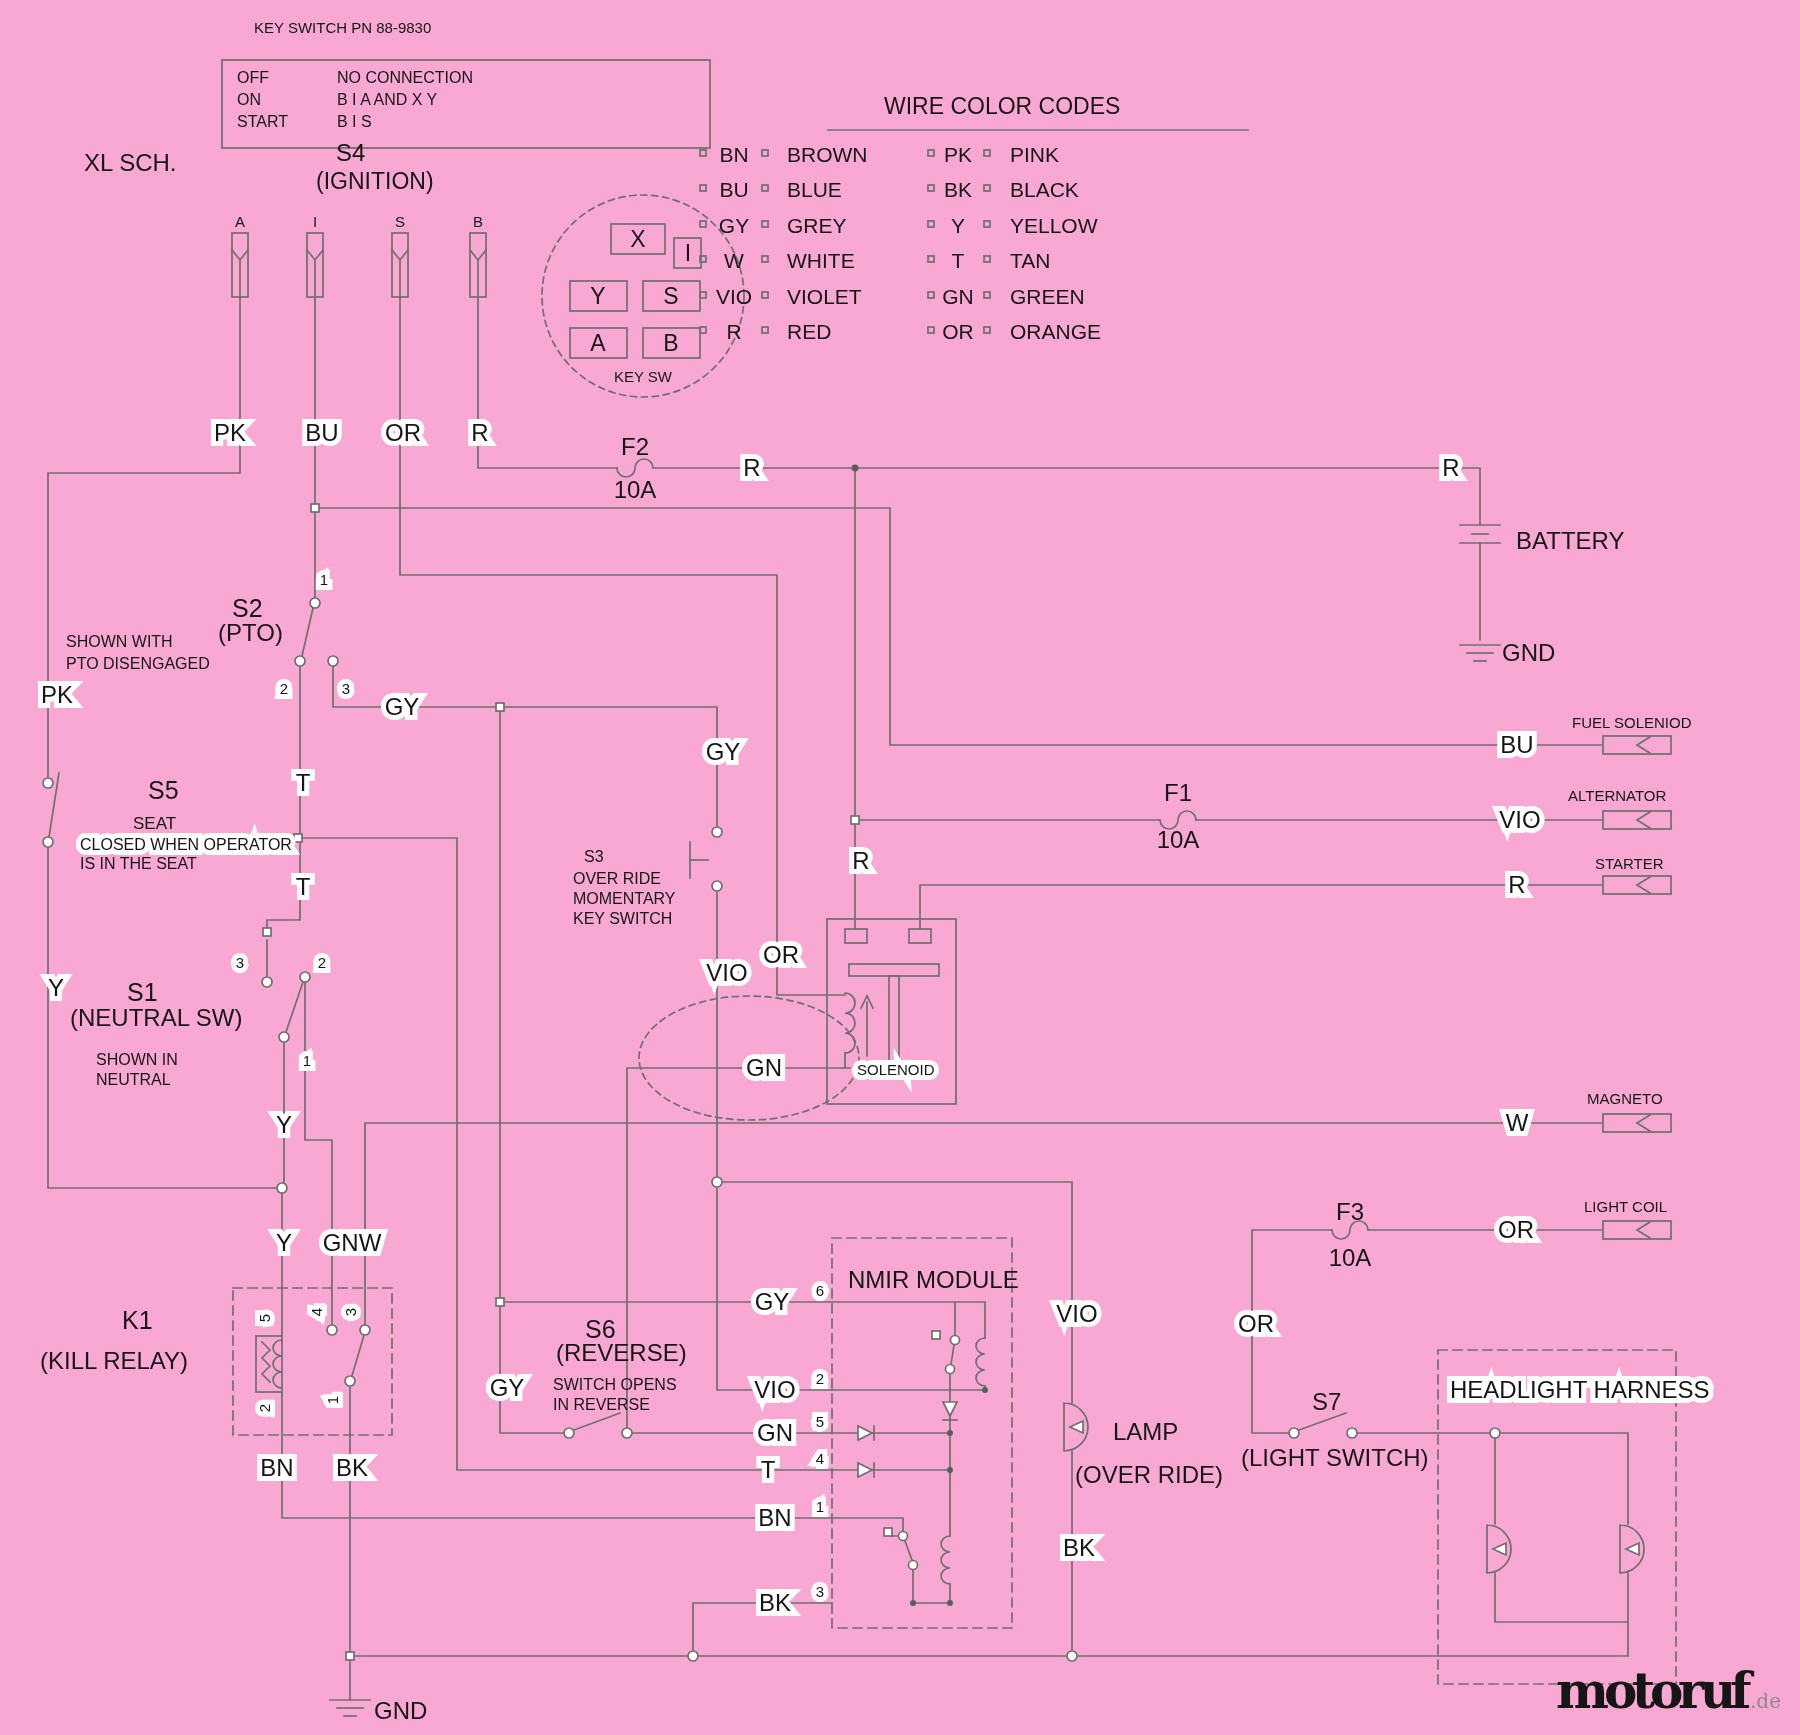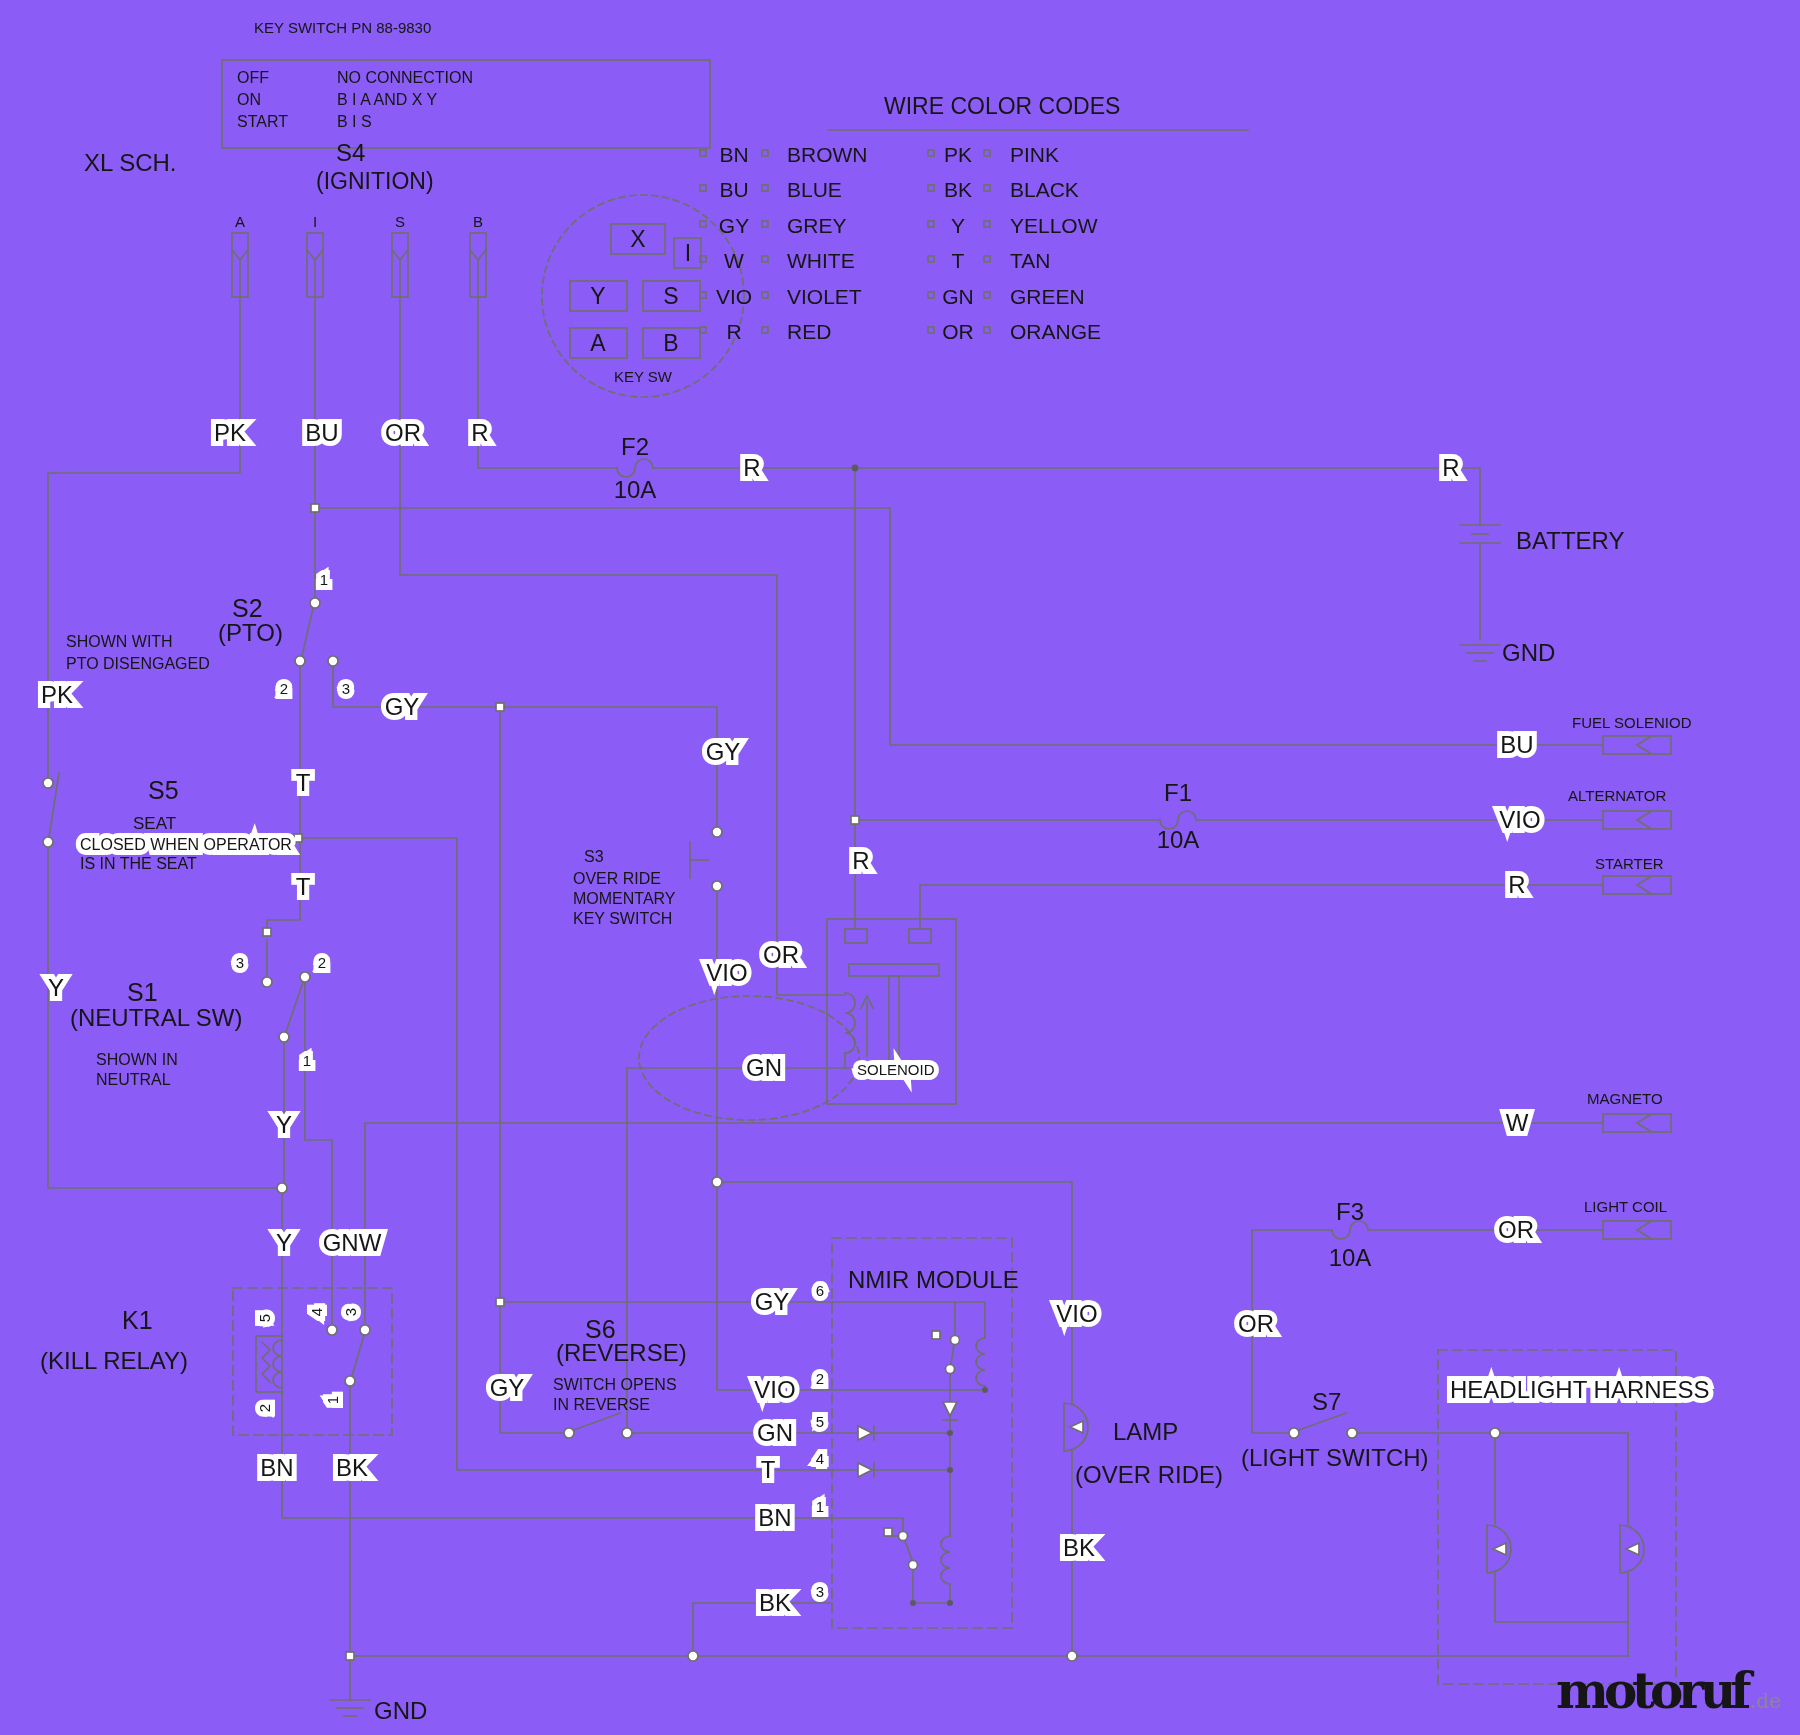--- a/index.html
+++ b/index.html
@@ -1,16 +1,16 @@
 <!DOCTYPE html>
 <html><head>
 <meta charset="utf-8">
 <style>
   html,body{margin:0;padding:0;background:#fff;}
-  .page{width:1800px;height:1735px;position:relative;background:#8b5cf6;}
+  .page{width:1800px;height:1735px;position:relative;background:#f9a8d4;}
   svg text{font-family:"Liberation Sans",sans-serif;fill:#161616;}
   .s15{font-size:15px}.s16{font-size:16px}.s17{font-size:17px}
   .s21{font-size:21px}.s23{font-size:23px}.s24{font-size:24px}.s25{font-size:25px}
   .mid{text-anchor:middle}
   .wl{stroke:#ffffff;stroke-width:10px;paint-order:stroke;}
   .ln{stroke:#6f6f6f;stroke-width:1.7;fill:none;stroke-linecap:square;}
   .dash{stroke-dasharray:9 6;}
   .dash2{stroke-dasharray:6 5;}
   .oc{fill:#fff;stroke:#6f6f6f;stroke-width:1.7;}
   .dot{fill:#5c5c5c;stroke:none;}

